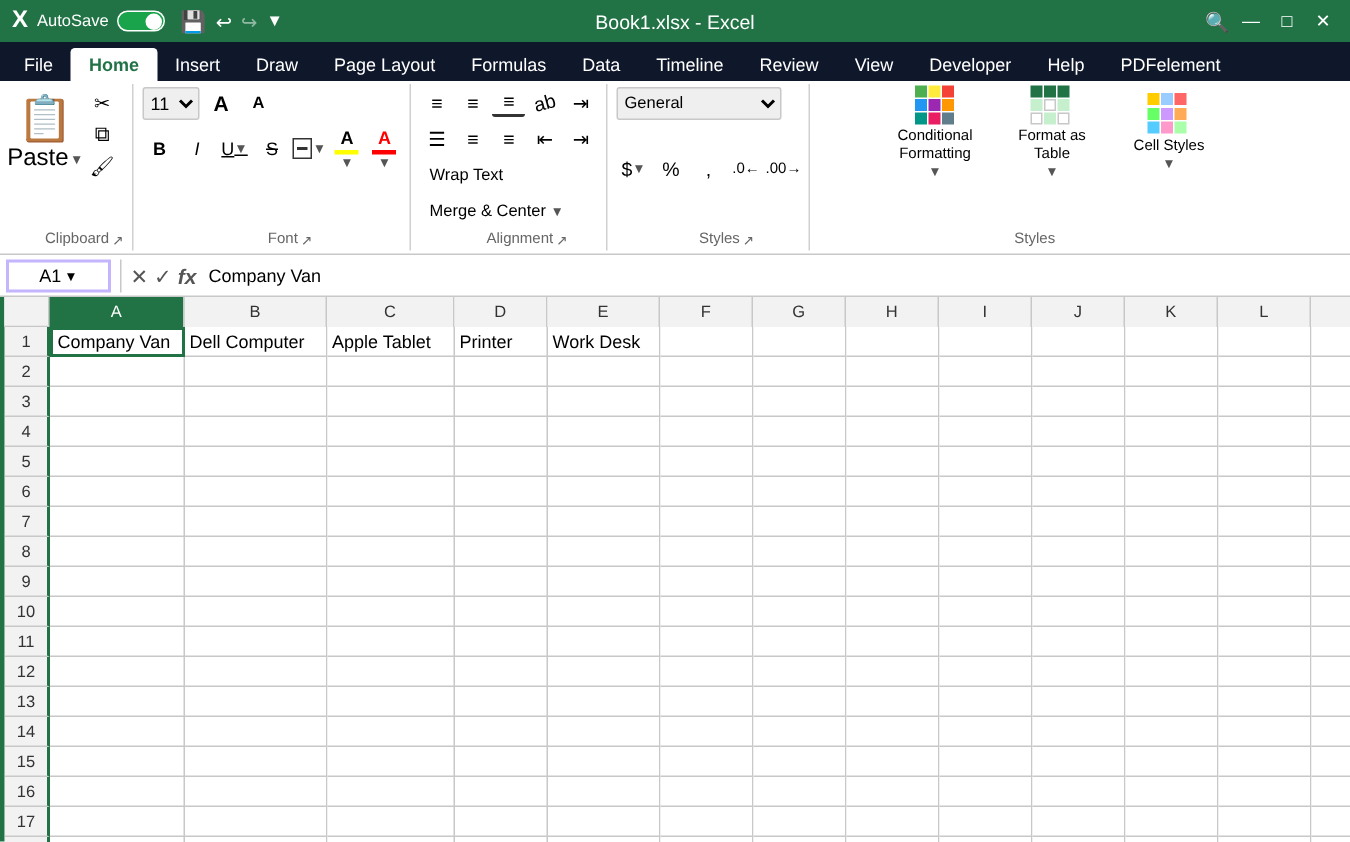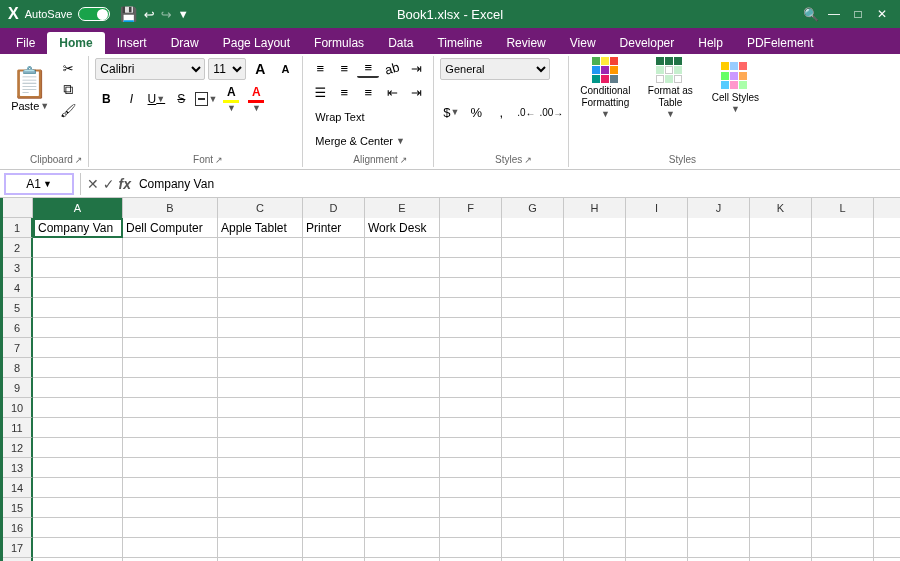--- a/index.html
+++ b/index.html
@@ -33,21 +33,21 @@
     .autosave-toggle-knob {
       width: 11px; height: 11px;
       background: #fff;
       border-radius: 50%;
       margin-left: 17px;
     }
     .win-btn { width: 20px; height: 20px; display: flex; align-items: center; justify-content: center; font-size: 12px; cursor: pointer; color: #fff; }
 
     
     .ribbon-tabs {
-      background: #701a75;
+      background: #0f172a;
       display: flex;
       align-items: flex-end;
       padding-left: 4px;
       height: 26px;
     }
     .ribbon-tab {
       padding: 4px 12px;
       font-size: 12px;
       color: #fff;
       cursor: pointer;
@@ -345,45 +345,40 @@
 </div>
 
 <div class="ribbon">
 
   <div class="ribbon-group">
     <div class="ribbon-group-content">
       <div style="display:flex;flex-direction:column;align-items:center;">
         <div class="paste-btn">
           <span style="font-size:30px;">📋</span>
           <div style="display:flex;align-items:center;gap:1px;">
-            <span style="font-size:11px;">Paste</span>
+            <span style="font-size:16px;">Paste</span>
             <span class="dropdown-arrow">▼</span>
           </div>
         </div>
       </div>
       <div class="small-btn-col">
         <div class="small-btn" title="Cut">✂</div>
         <div class="small-btn" title="Copy" style="font-size:14px;">⧉</div>
         <div class="small-btn" title="Format Painter" style="font-size:13px;">🖌</div>
       </div>
     </div>
     <div class="ribbon-group-label">
       <span>Clipboard</span>
       <span class="group-expand">↗</span>
     </div>
   </div>
 
   <div class="ribbon-group">
     <div class="ribbon-group-content" style="flex-direction:column;">
       <div class="font-group-top">
-        <select class="font-select">
-          <option>Calibri</option>
-          <option>Arial</option>
-          <option>Times New Roman</option>
-        </select>
         <select class="font-size-select">
           <option>11</option>
           <option>8</option>
           <option>10</option>
           <option>12</option>
           <option>14</option>
         </select>
         <button class="font-format-btn" style="font-size:14px;font-weight:bold;">A</button>
         <button class="font-format-btn" style="font-size:11px;font-weight:bold;">A</button>
       </div>
@@ -470,21 +465,21 @@
         <button class="font-format-btn" style="font-size:10px;">.00→</button>
       </div>
     </div>
     <div class="ribbon-group-label">
       <span>Styles</span>
       <span class="group-expand">↗</span>
     </div>
   </div>
 
   <div class="ribbon-group" style="border-right:none;">
-    <div class="ribbon-group-content" style="align-items:flex-start;gap:5px;">
+    <div class="ribbon-group-content" style="align-items:flex-start;gap:18px;margin-left:47px;">
 
       <div class="big-ribbon-btn">
         <div class="cond-format-icon">
           <div class="cf-cell" style="background:#4CAF50;"></div>
           <div class="cf-cell" style="background:#FFEB3B;"></div>
           <div class="cf-cell" style="background:#F44336;"></div>
           <div class="cf-cell" style="background:#2196F3;"></div>
           <div class="cf-cell" style="background:#9C27B0;"></div>
           <div class="cf-cell" style="background:#FF9800;"></div>
           <div class="cf-cell" style="background:#009688;"></div>

